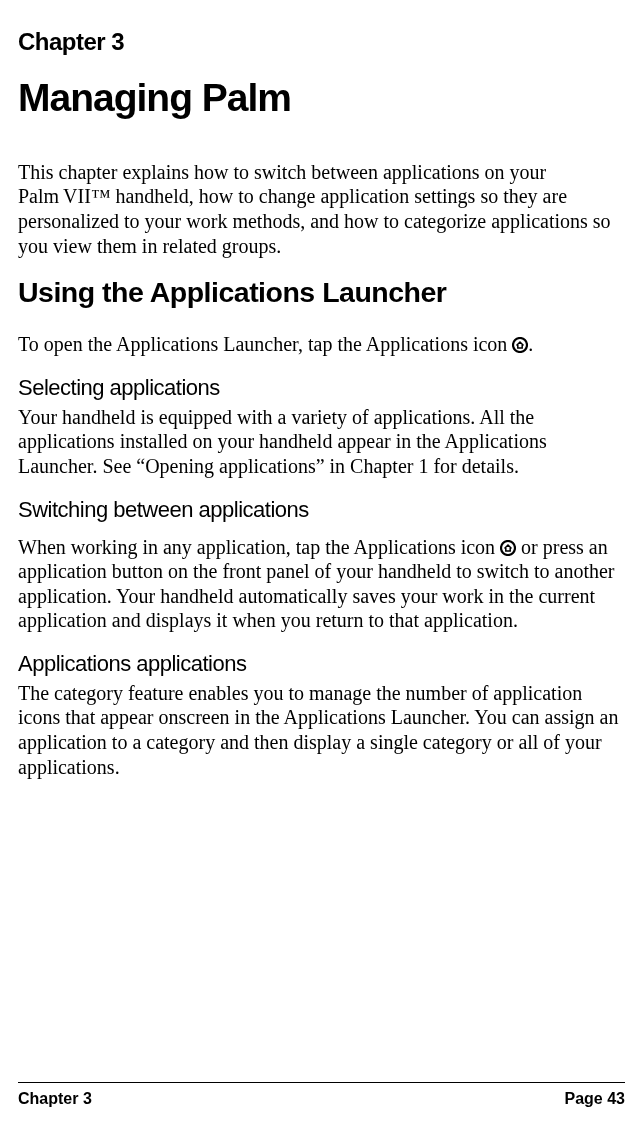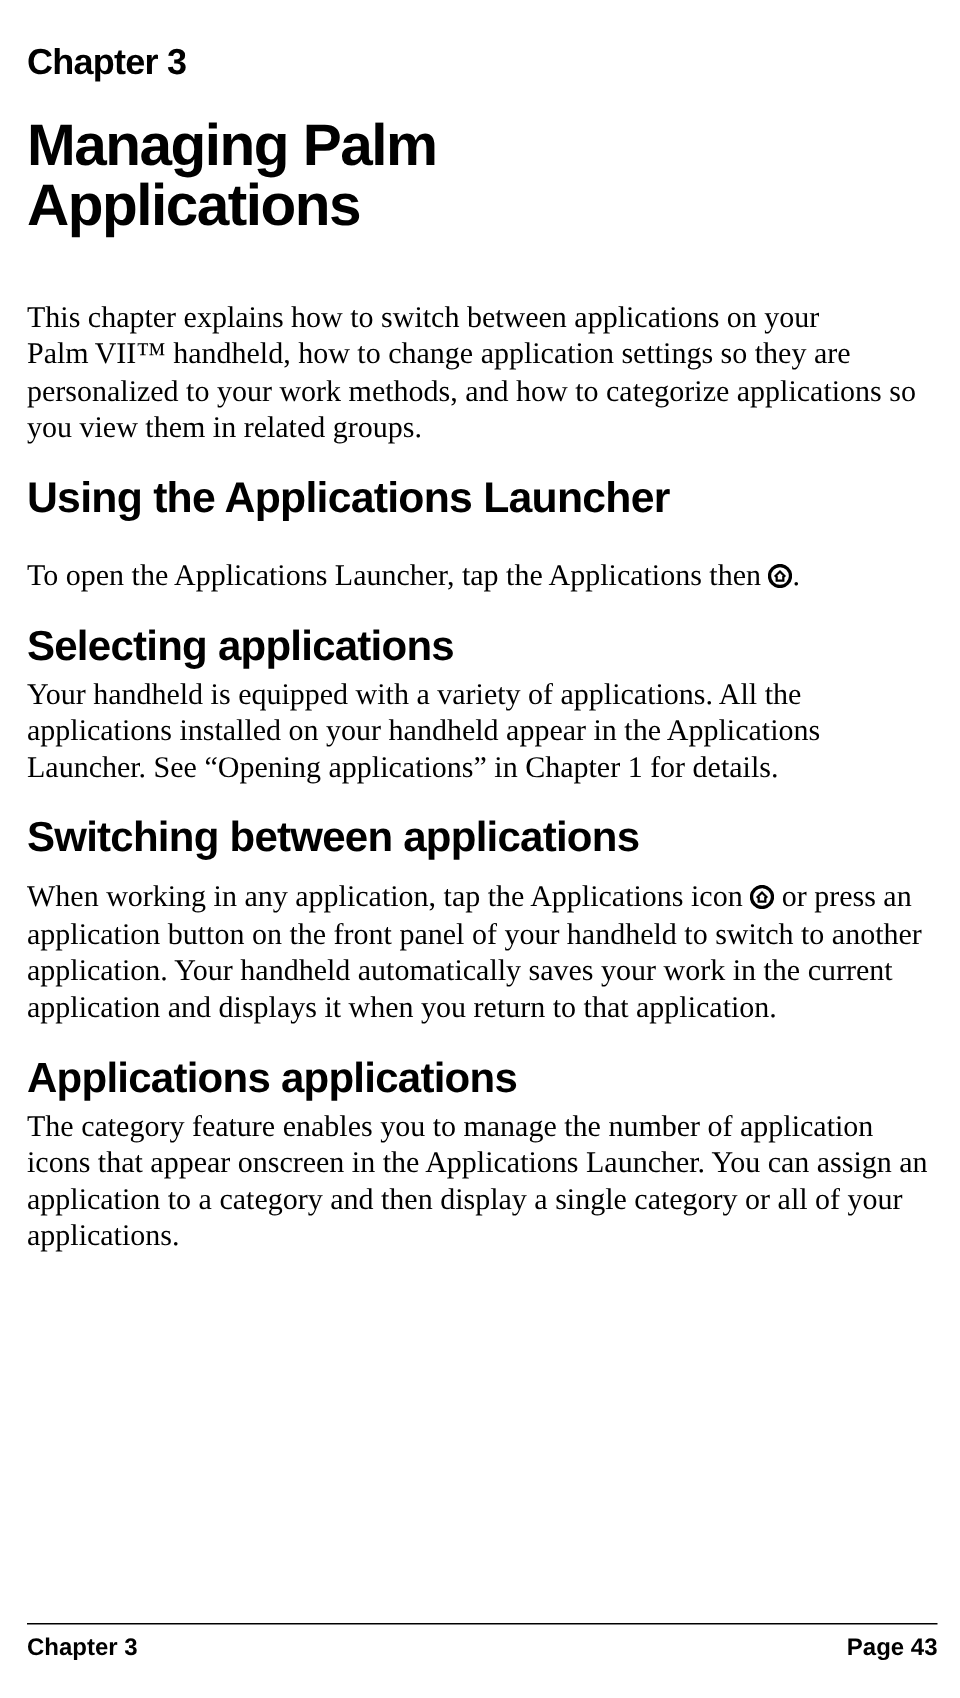--- a/index.html
+++ b/index.html
@@ -38,22 +38,22 @@
     }
     .h1 {
       font-family: "Trebuchet MS", "Arial Black", Arial, sans-serif;
       font-weight: 700;
       font-size: 28.5px;
       letter-spacing: -0.5px;
       margin-bottom: 23px;
     }
     .h2 {
       font-family: "Trebuchet MS", "Arial Black", Arial, sans-serif;
-      font-weight: 700;
-      font-size: 28px;
+      font-weight: 400;
+      font-size: 22px;
       letter-spacing: -0.5px;
       margin-bottom: 4px;
       margin-top: 14px;
     }
     .h2-extra {
       margin-top: 7px;
       margin-bottom: 12px;
     }
     .home-icon {
       display: inline-block;
@@ -75,29 +75,28 @@
       font-size: 16px;
     }
   </style>
 </head>
 <body>
 
 <div class="chapter-label">Chapter 3</div>
 
 <div class="chapter-title">
   <span>Managing Palm</span><br>
-  <span>Applications</span>
 </div>
 
 <p class="body-text">This chapter explains how to switch between applications on your Palm VII™ handheld, how to change application settings so they are personalized to your work methods, and how to categorize applications so you view them in related groups.</p>
 
 <div class="h1">Using the Applications Launcher</div>
 
 <p class="body-text">
-  <span>To open the Applications Launcher, tap the Applications then </span>
+  <span>To open the Applications Launcher, tap the Applications icon </span>
   <span class="home-icon">
     <svg viewBox="0 0 16 16">
         <circle cx="8" cy="8" r="7" fill="none" stroke="#000" stroke-width="2.2"></circle>
         <path d="M4.5 8.5 L8 5 L11.5 8.5 M5.8 8 V11 H10.2 V8" fill="none" stroke="#000" stroke-width="1.5"></path>
       </svg>
   </span><span>.</span>
 </p>
 
 <div class="h2">Selecting applications</div>
 <p class="body-text">Your handheld is equipped with a variety of applications. All the applications installed on your handheld appear in the Applications Launcher. See “Opening applications” in Chapter 1 for details.</p>

